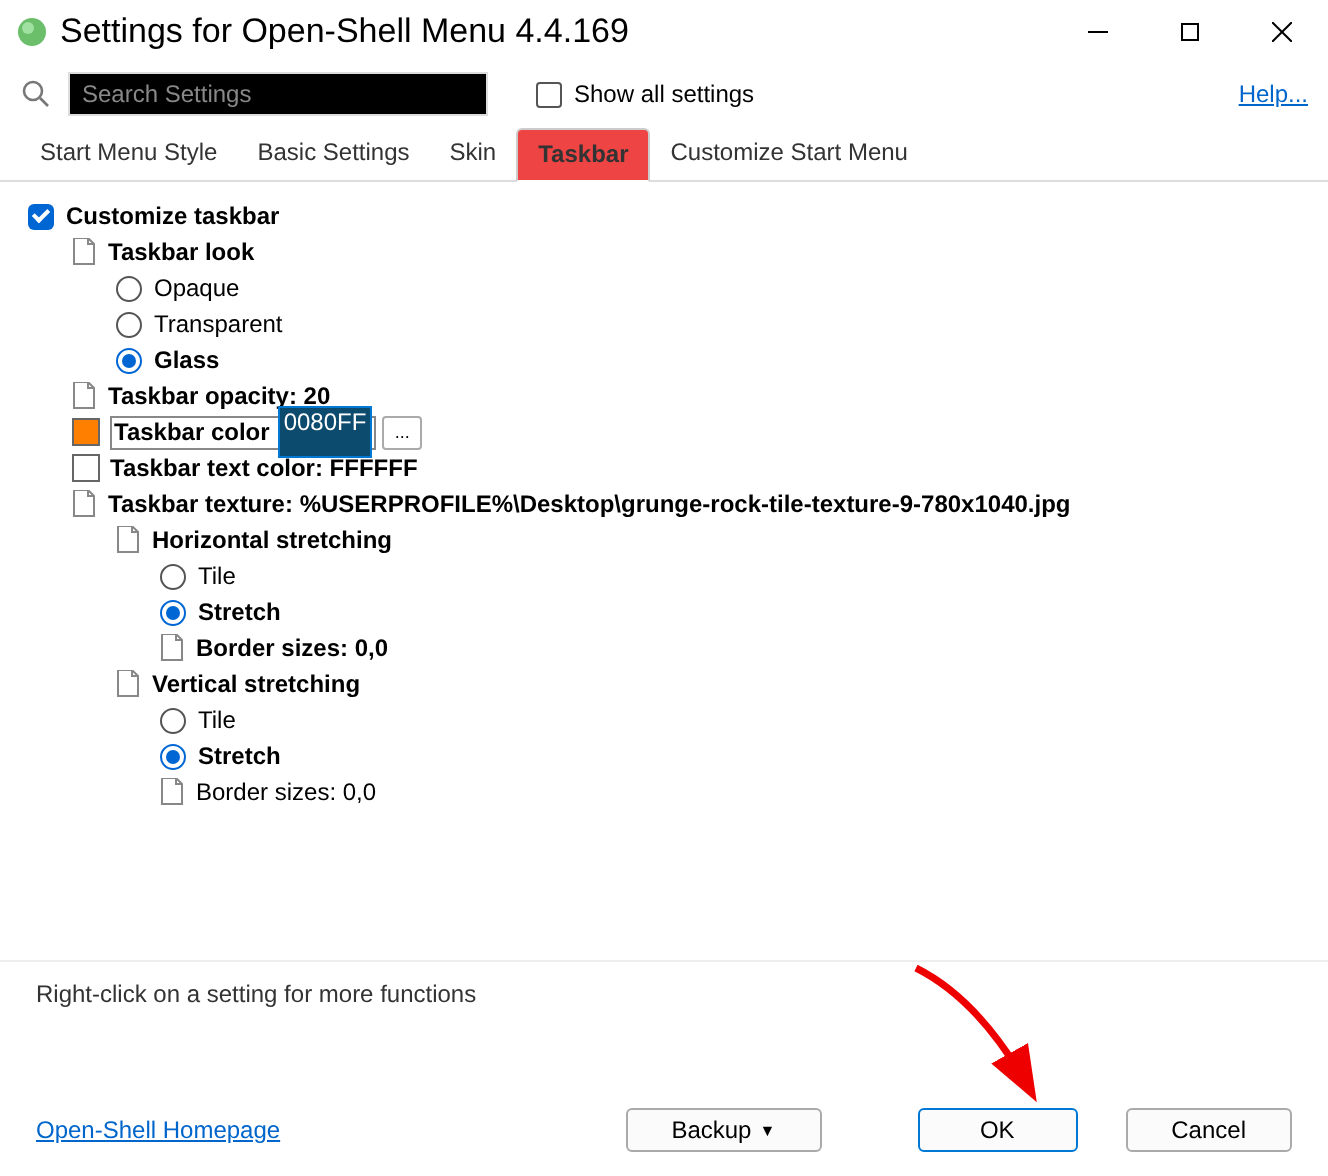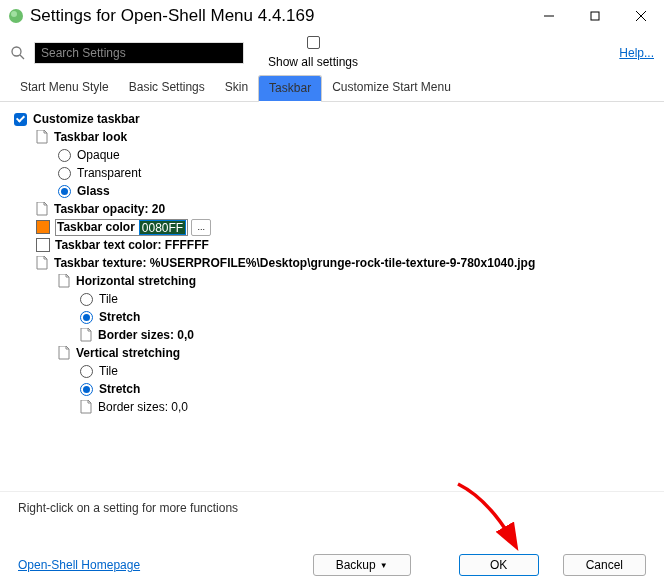--- a/index.html
+++ b/index.html
@@ -8,43 +8,43 @@
 .titlebar { height: 32px; display: flex; align-items: center; padding-left: 8px; }
 .titlebar .appicon { width: 16px; height: 16px; margin-right: 6px; }
 .titlebar .title { color: #000; font-size: 17px; }
 .titlebar .winbtns { margin-left: auto; display: flex; }
 .titlebar .winbtn { width: 46px; height: 32px; display: flex; align-items: center; justify-content: center; color: #000; }
 .titlebar .winbtn svg { width: 10px; height: 10px; }
 
 .toolbar { display: flex; align-items: center; padding: 4px 10px 6px 10px; gap: 6px; }
 .toolbar .searchicon { width: 16px; height: 16px; color: #666; margin-right: 2px;}
 .searchbox { flex: 0 0 210px; height: 22px; padding: 0 6px; border: 1px solid #ddd; background: #000000; color: #888; display: flex; align-items: center; }
-.showall { display: flex; align-items: center; gap: 6px; margin-left: 18px; flex-direction: column; }
+.showall { display: flex; align-items: flex-end; gap: 6px; margin-left: 18px; }
 .showall .cb { width: 13px; height: 13px; border: 1px solid #555; border-radius: 2px; }
 .help { margin-left: auto; color: #0066cc; text-decoration: underline; }
 
 .tabs { display: flex; padding: 0 10px; border-bottom: 1px solid #ddd; gap: 0; }
 .tab { padding: 5px 10px 6px 10px; color: #333; position: relative; }
-.tab.active { border: 1px solid #ccc; border-bottom: 1px solid #fff; margin-bottom: -1px; background: #3b82f6; border-radius: 3px 3px 0 0; }
+.tab.active { border: 1px solid #ccc; border-bottom: 1px solid #fff; margin-bottom: -1px; background: #ef4444; border-radius: 3px 3px 0 0; font-weight: bold; }
 
 .content { padding: 8px 10px 0 14px; height: 390px; overflow: hidden; border-bottom: 1px solid #eee; }
 .row { display: flex; align-items: center; height: 18px; line-height: 18px; }
 .chk { width: 13px; height: 13px; border-radius: 3px; margin-right: 6px; background: #0066d4; display: flex; align-items: center; justify-content: center; flex-shrink: 0; }
 .chk::after { content: ""; width: 3px; height: 6px; border: solid #fff; border-width: 0 2px 2px 0; transform: rotate(45deg); margin-top: -2px; }
 .docicon { width: 12px; height: 14px; margin-right: 6px; flex-shrink: 0; }
 .docicon svg { width: 12px; height: 14px; display: block; }
 .radio { width: 13px; height: 13px; border: 1px solid #555; border-radius: 50%; margin-right: 6px; flex-shrink: 0; display: flex; align-items: center; justify-content: center; }
 .radio.on { border-color: #0066d4; }
 .radio.on::after { content: ""; width: 7px; height: 7px; background: #0066d4; border-radius: 50%; }
 .swatch { width: 14px; height: 14px; border: 1px solid #666; margin-right: 5px; flex-shrink: 0; }
 .bold { font-weight: 600; }
 .ind1 { padding-left: 22px; }
 .ind2 { padding-left: 44px; }
 .ind3 { padding-left: 66px; }
-.valbox { border: 1px solid #0078d4; background: #14532d; color: #fff; padding: 0 2px; height: 15px; line-height: 14px; display: inline-block; margin-left: 2px;}
+.valbox { border: 1px solid #0078d4; background: #0c4a6e; color: #fff; padding: 0 2px; height: 26px; line-height: 14px; display: inline-block; margin-left: 2px;}
 .selwrap { border: 1px solid #888; padding: 0 1px; display: inline-flex; align-items: center; height: 17px;}
 .ellipsis { width: 20px; height: 17px; border: 1px solid #aaa; border-radius: 2px; margin-left: 3px; display: inline-flex; align-items: center; justify-content: center; font-size: 9px; }
 
 .notes { padding: 8px 18px; color: #333; line-height: 16px; }
 .bottombar { position: absolute; bottom: 12px; left: 0; right: 0; display: flex; align-items: center; padding: 0 18px; gap: 24px; }
 .homepage { color: #0066cc; text-decoration: underline; }
 .spacer { flex: 1; }
 .btn { height: 22px; min-width: 80px; padding: 0 22px; border: 1px solid #aaa; background: #fbfbfb; border-radius: 3px; display: inline-flex; align-items: center; justify-content: center; gap: 4px; }
 .btn.primary { border-color: #0078d4; margin-left: 24px; }
 .dd { font-size: 8px; }

